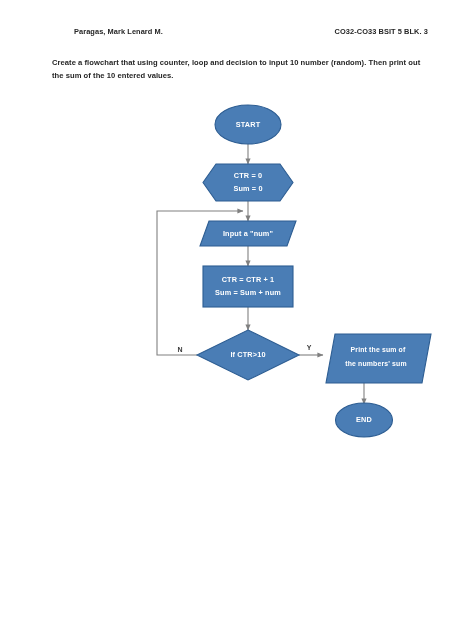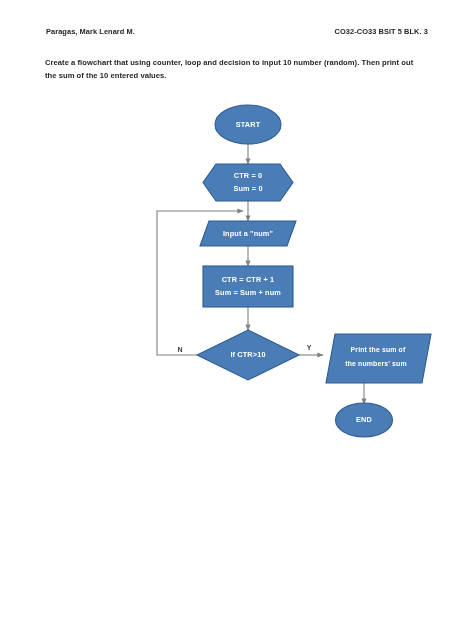--- a/index.html
+++ b/index.html
@@ -35,25 +35,26 @@
     display: flex;
     justify-content: space-between;
     align-items: baseline;
   }
   .doc-header span {
     font-size: 7.4px;
     font-weight: bold;
     color: #262626;
     letter-spacing: 0.08px;
     white-space: nowrap;
+    margin-left: 28px;
   }
 
   .doc-paragraph {
     position: absolute;
-    left: 45px;
+    left: 52px;
     top: 57px;
     width: 380px;
     font-size: 7.6px;
     font-weight: bold;
     color: #262626;
     line-height: 12.6px;
     letter-spacing: 0.05px;
   }
 
   

